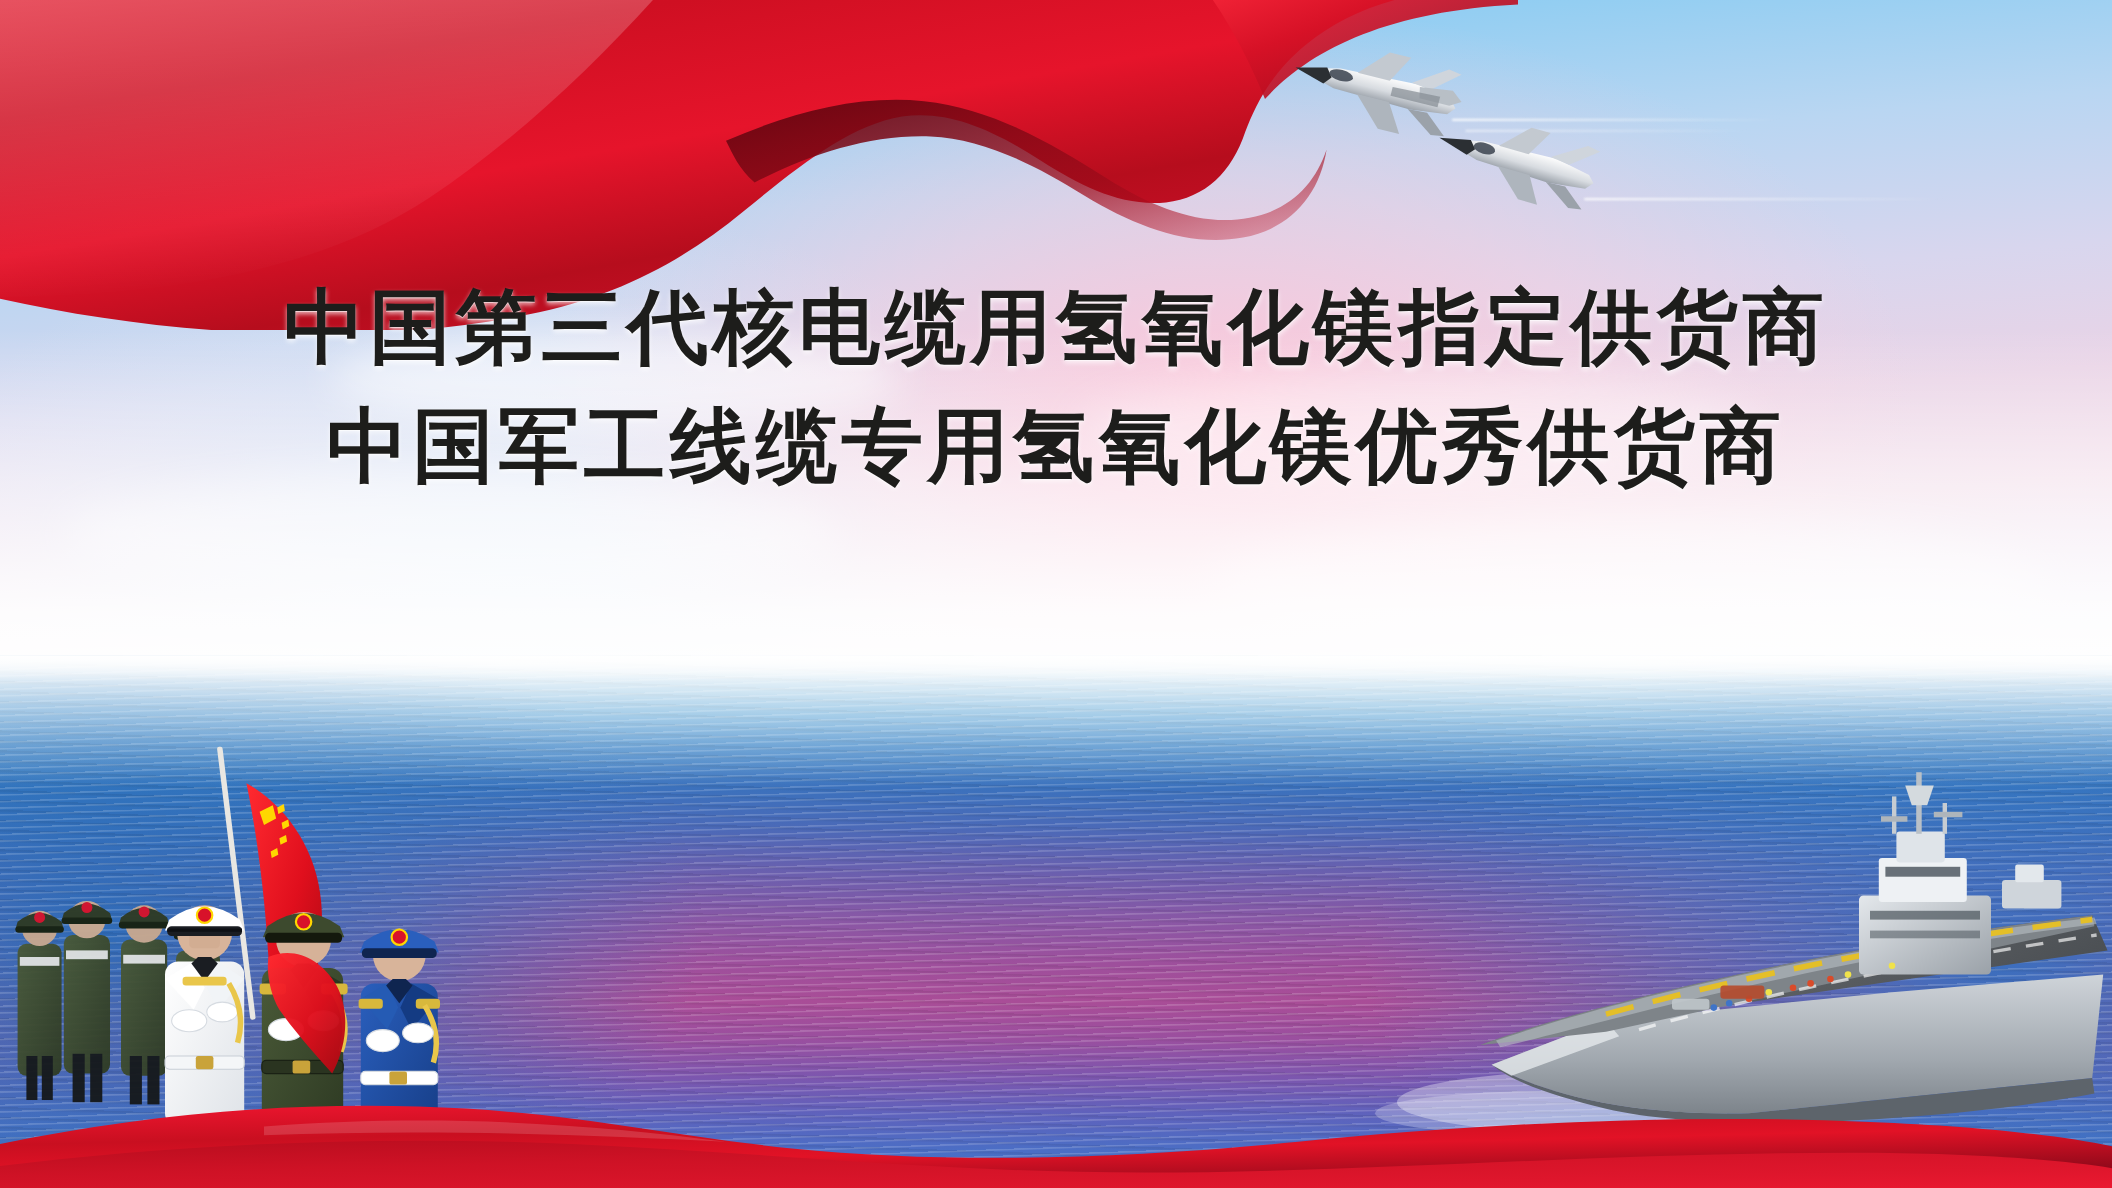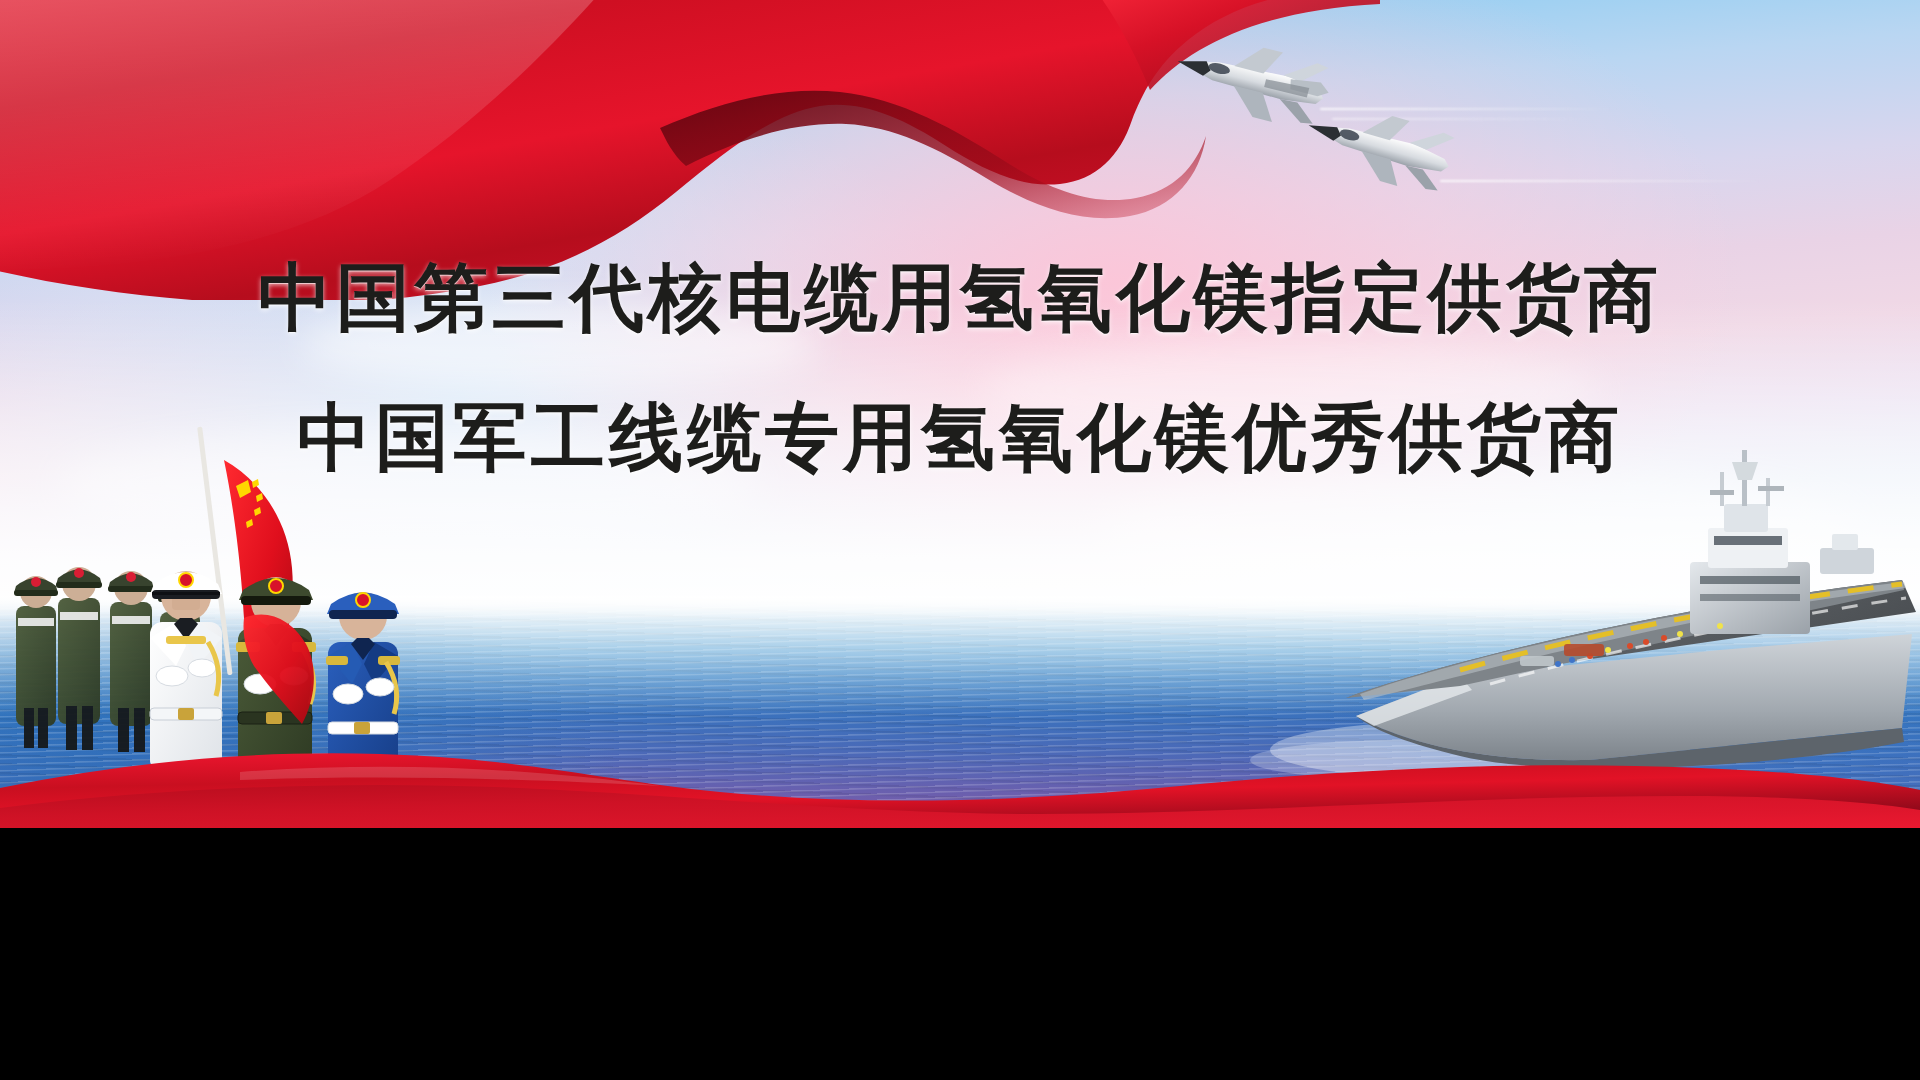--- a/index.html
+++ b/index.html
@@ -1,17 +1,17 @@
 <!DOCTYPE html>
 <html><head>
 <meta charset="utf-8">
 <style>
   html,body{margin:0;padding:0;background:#000;}
   #stage{
-    position:relative;width:1920px;height:828px;overflow:hidden;
+    position:relative;width:1920px;height:1080px;overflow:hidden;
     font-family:"Liberation Sans","DejaVu Sans",sans-serif;
     background:#dfeaf6;
     text-decoration:underline;
   }
 
   
   .sky{position:absolute;inset:0;
     background:
       radial-gradient(ellipse 900px 520px at 58% 34%, rgba(255,196,214,0.85) 0%, rgba(255,205,220,0.45) 38%, rgba(255,220,230,0.0) 70%),
       radial-gradient(ellipse 700px 420px at 24% 48%, rgba(206,228,248,0.9) 0%, rgba(214,232,248,0.35) 55%, rgba(255,255,255,0) 80%),
@@ -53,21 +53,21 @@
 
   
   .titles{position:absolute;left:0;right:0;top:250px;text-align:center;}
   .title-line{
     color:#1d1d1b;font-weight:700;letter-spacing:4px;
     font-family:"Liberation Sans","DejaVu Sans",sans-serif;
     text-shadow:0 1px 0 rgba(255,255,255,.55), 0 2px 5px rgba(255,255,255,.7);
     white-space:nowrap;
   }
   .title-1{font-size:74px;line-height:96px;}
-  .title-2{font-size:74px;line-height:96px;margin-top:44px;}
+  .title-2{font-size:74px;line-height:96px;margin-top:12px;}
 
   
   .guard{position:absolute;left:0;bottom:0;width:520px;height:420px;}
   .guard svg{display:block;width:100%;height:100%;overflow:visible;}
 
   
   .carrier{position:absolute;right:0;bottom:10px;width:760px;height:420px;}
   .carrier svg{display:block;width:100%;height:100%;overflow:visible;}
 
   

